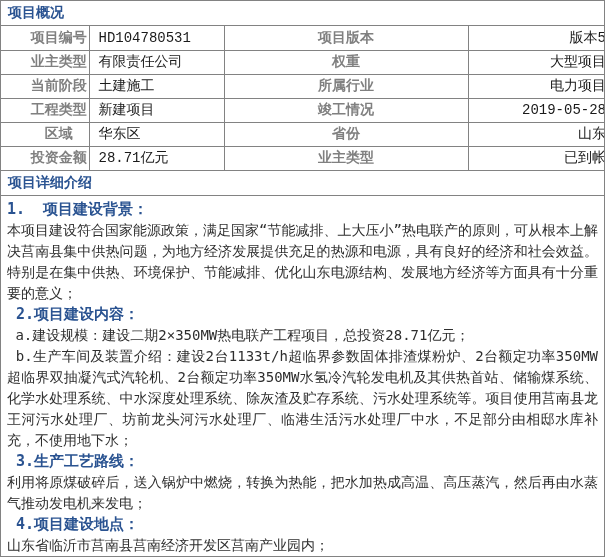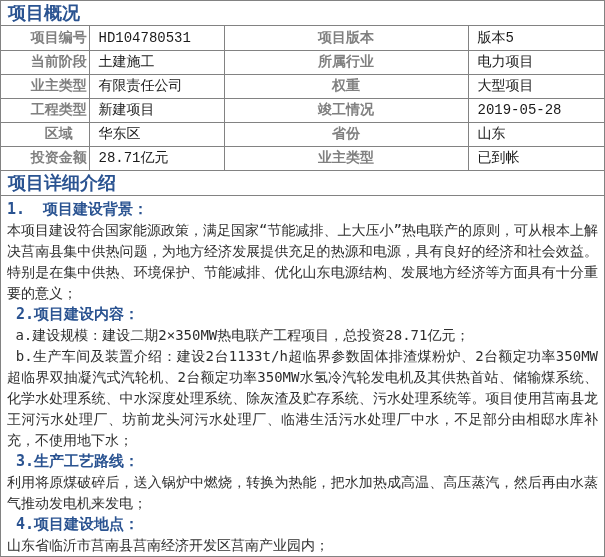--- a/index.html
+++ b/index.html
@@ -19,41 +19,41 @@
     width: 605px;
     height: 557px;
     background: var(--bg);
     border: 1px solid var(--border-gray);
     overflow: hidden;
   }
   .section-header {
     height: 25px;
     line-height: 23px;
     padding-left: 7px;
-    font-size: 18px;
+    font-size: 14px;
     font-weight: bold;
     color: var(--accent);
     border-bottom: 1px solid var(--border-gray);
     white-space: pre;
   }
   table.overview {
     width: 100%;
     border-collapse: collapse;
     table-layout: fixed;
   }
   table.overview td {
     border: 1px solid var(--border-gray);
     height: 24px;
     font-size: 14px;
     vertical-align: middle;
     overflow: hidden;
     white-space: nowrap;
   }
   table.overview tr td:first-child { border-left: none; padding-left: 28px; }
-  table.overview tr td:last-child { border-right: none; }
+  table.overview tr td:last-child { border-right: none; text-align: right; }
   table.overview tr:first-child td { border-top: none; }
   td.lbl {
     color: var(--label-gray);
     font-weight: bold;
     text-align: center;
   }
   td.val {
     color: #1a1a1a;
     text-align: left;
     padding-left: 9px;
@@ -93,30 +93,30 @@
         <col style="width:138px">
     </colgroup>
     <tbody>
       <tr>
         <td class="lbl">项目编号</td>
         <td class="val">HD104780531</td>
         <td class="lbl">项目版本</td>
         <td class="val">版本5</td>
       </tr>
       <tr>
+        <td class="lbl">业主类型</td>
+        <td class="val">有限责任公司</td>
+        <td class="lbl">权重</td>
+        <td class="val">大型项目</td>
+      </tr>
+      <tr>
         <td class="lbl">当前阶段</td>
         <td class="val">土建施工</td>
         <td class="lbl">所属行业</td>
         <td class="val">电力项目</td>
-      </tr>
-      <tr>
-        <td class="lbl">业主类型</td>
-        <td class="val">有限责任公司</td>
-        <td class="lbl">权重</td>
-        <td class="val">大型项目</td>
       </tr>
       <tr>
         <td class="lbl">工程类型</td>
         <td class="val">新建项目</td>
         <td class="lbl">竣工情况</td>
         <td class="val">2019-05-28</td>
       </tr>
       <tr>
         <td class="lbl">区域</td>
         <td class="val">华东区</td>

